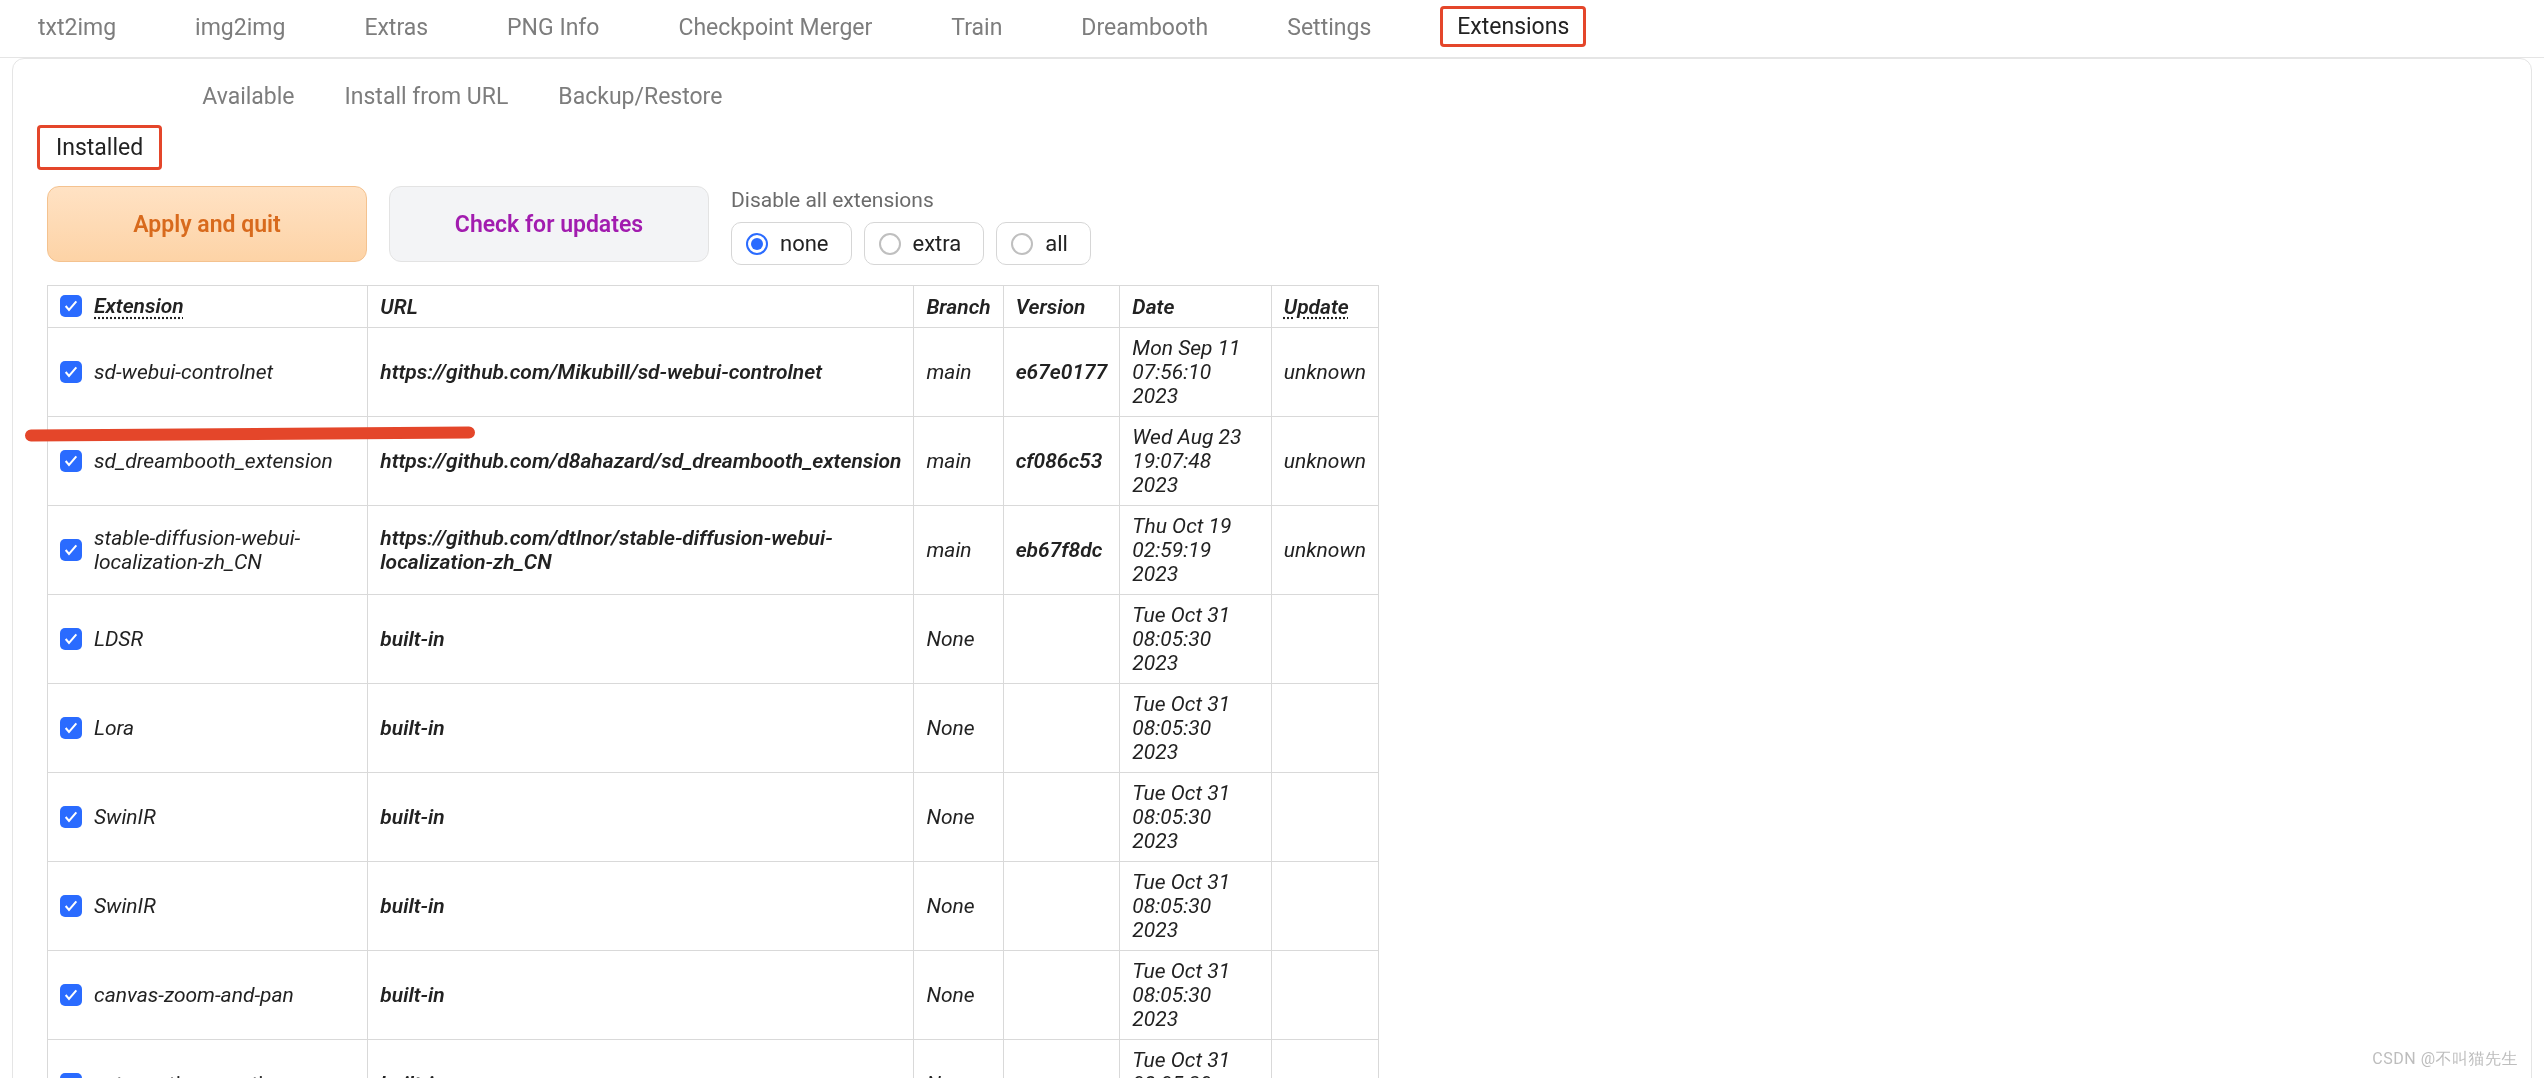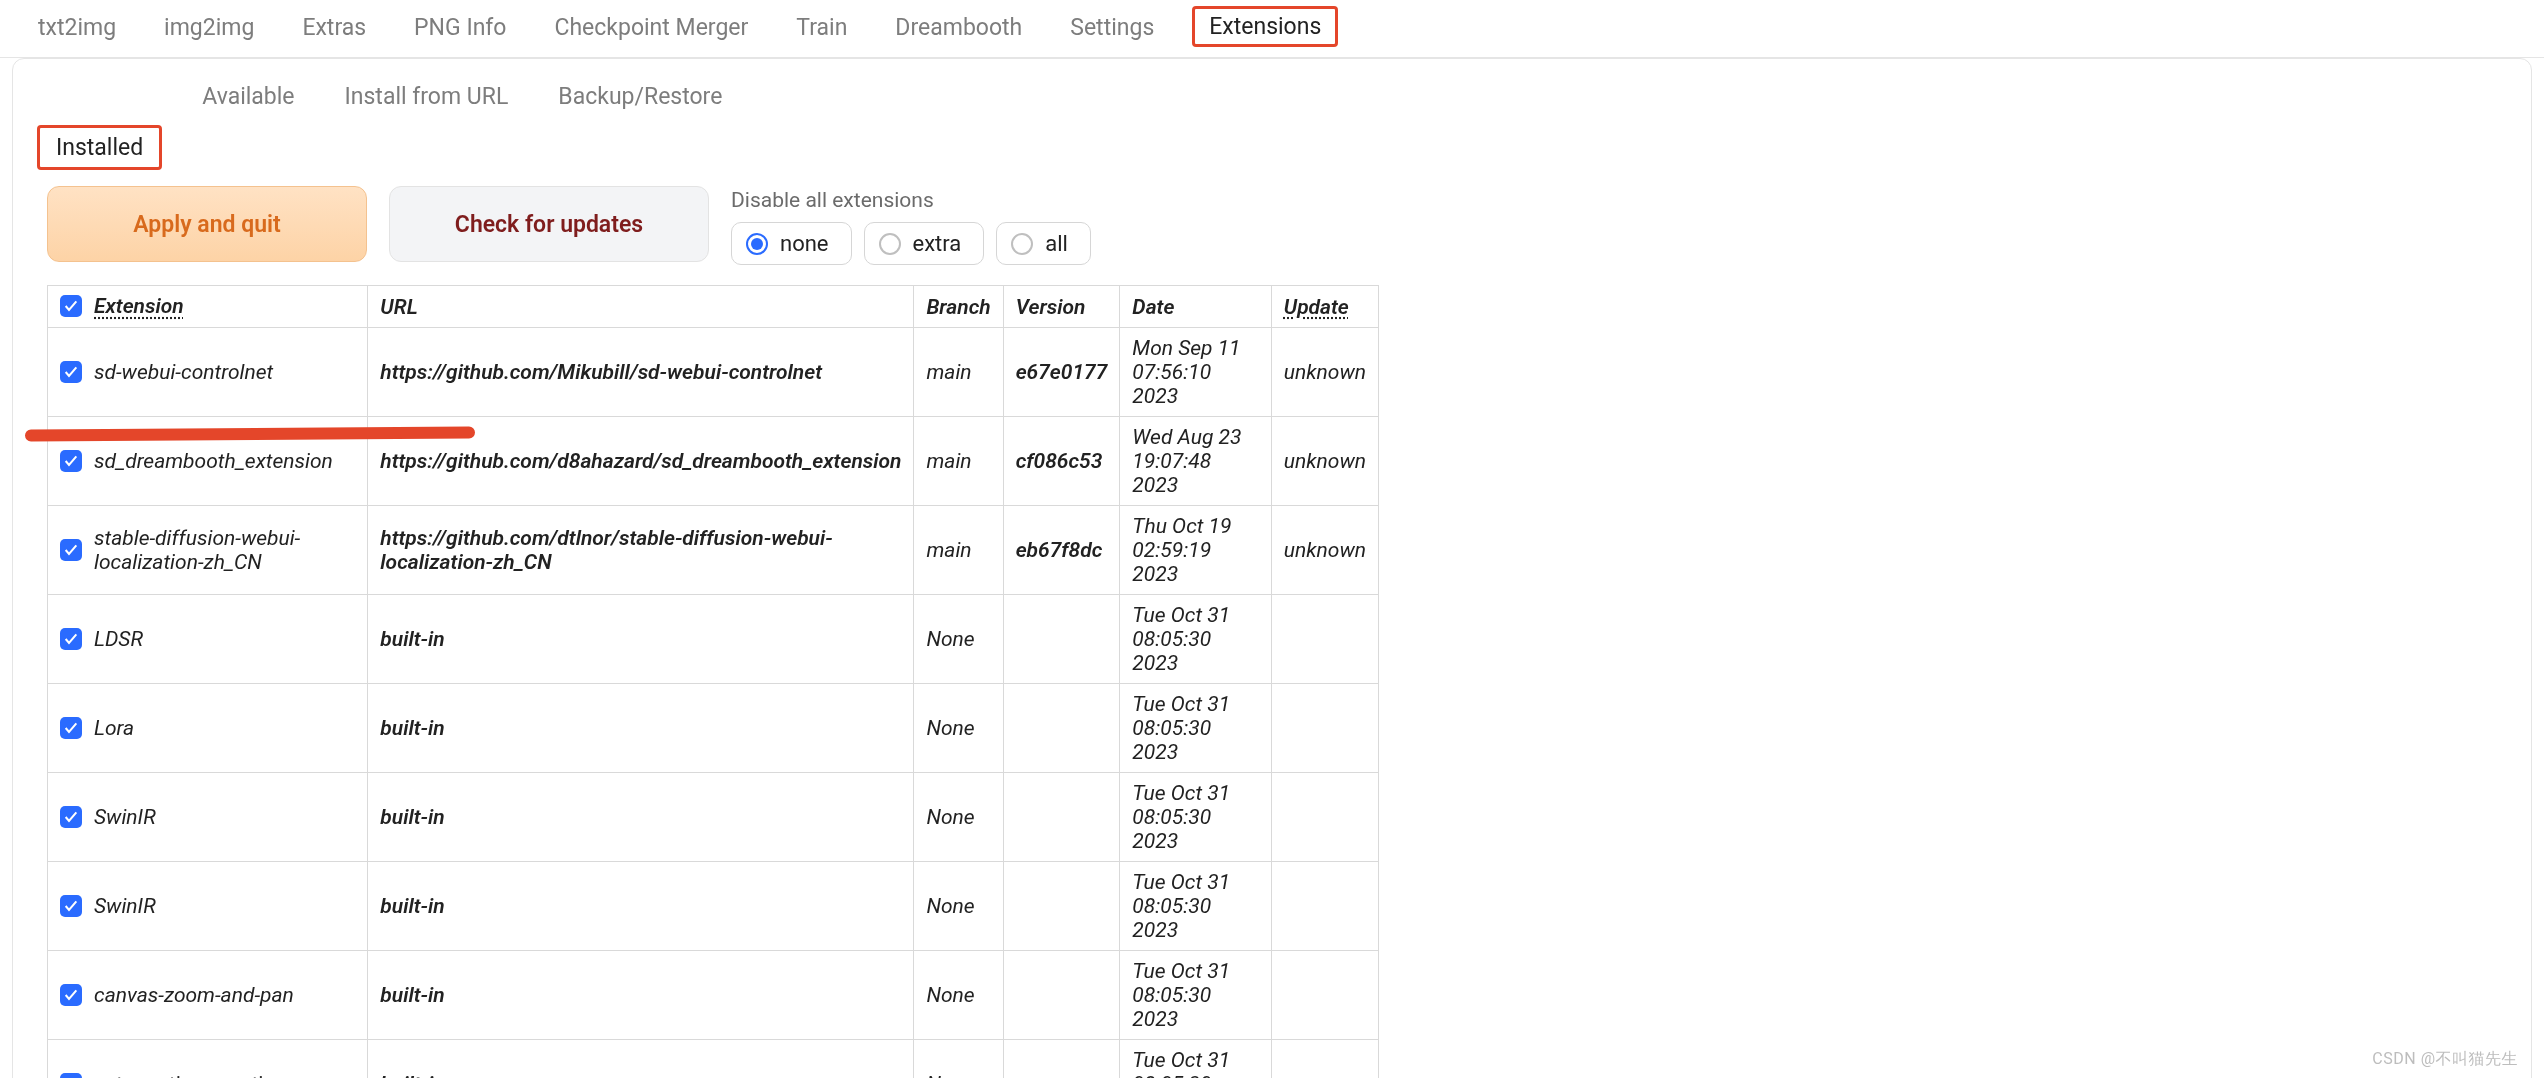--- a/index.html
+++ b/index.html
@@ -9,21 +9,21 @@
     color: #222;
     font-size: 21px;
     width: 2544px;
     height: 1078px;
     overflow: hidden;
   }
 
   
   .main-tabs {
     display: flex;
-    gap: 28px;
+    gap: 59px;
     padding: 6px 28px 0 28px;
     border-bottom: 1px solid #e5e5e5;
     margin-bottom: 0;
   }
   .main-tab {
     padding: 8px 10px 16px 10px;
     color: #7d7d7d;
     cursor: pointer;
     position: relative;
     font-size: 23px;
@@ -87,21 +87,21 @@
   .btn-apply {
     width: 320px;
     background: linear-gradient(180deg, #ffe2c4 0%, #fdd3a6 100%);
     color: #d86a1d;
     border-color: #f4c28f;
     text-align: right;
   }
   .btn-check {
     width: 320px;
     background: #f3f4f6;
-    color: #7f1d1d;
+    color: #a21caf;
   }
   .disable-block {
     display: flex;
     flex-direction: column;
     gap: 10px;
     padding-top: 2px;
   }
   .disable-label {
     color: #6b6b6b;
     font-size: 21px;

